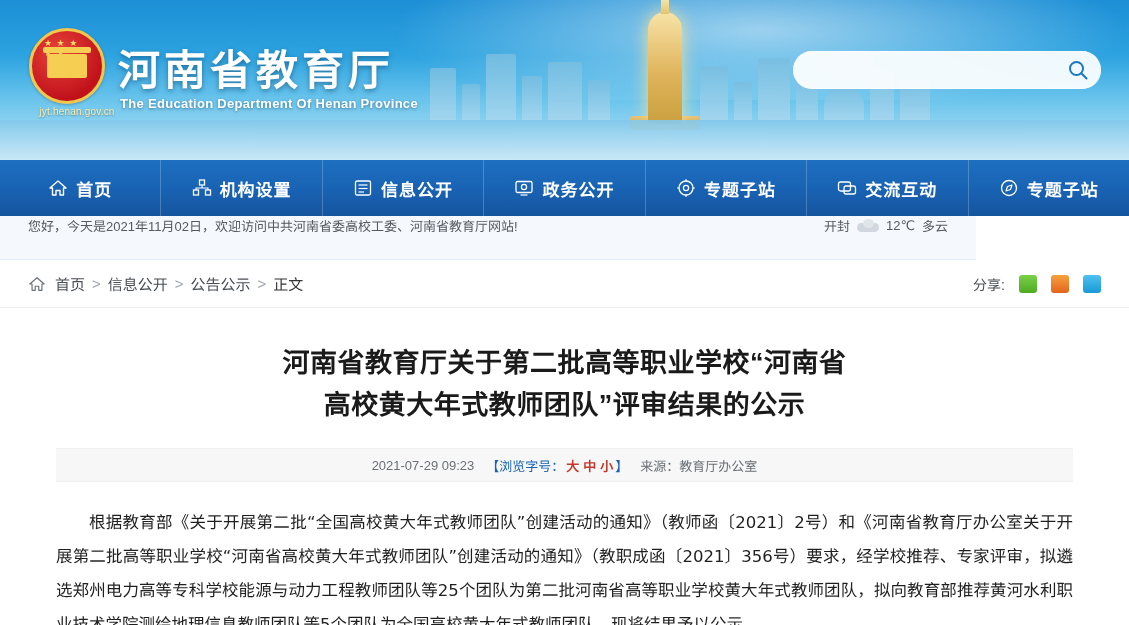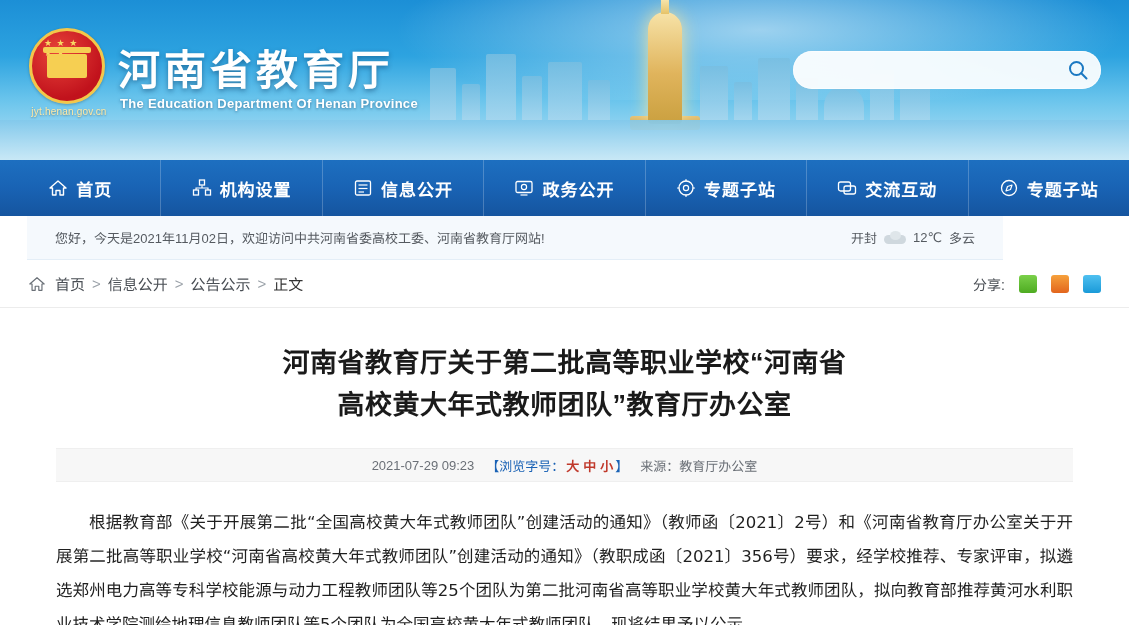--- a/index.html
+++ b/index.html
@@ -76,21 +76,21 @@
   }
   .emblem .gate::before {
     content:""; position:absolute; left:-4px; top:-7px; width:48px; height:6px;
     background:#f6cf52; border-radius:2px;
   }
   .emblem .stars {
     position: absolute; left: 22px; top: 14px; width: 46px; height: 16px;
     color: #f8d964; font-size: 9px; letter-spacing: 1px;
   }
   .emblem .domain-text {
-    position: absolute; left: 0; top: 82px; width: 94px;
+    position: absolute; left: 8px; top: 82px; width: 94px;
     text-align: center; color: #ffe9a6; font-size: 10px; letter-spacing: .2px;
     text-shadow: 0 1px 2px rgba(0,0,0,.35);
   }
 
   .site-title {
     position: absolute; left: 118px; top: 36px;
     color: #ffffff;
     font-size: 42px; font-weight: bold; letter-spacing: 4px;
     text-shadow: 0 2px 5px rgba(0,40,80,0.45);
     font-family: "DejaVu Sans", "Liberation Sans", sans-serif;
@@ -139,23 +139,23 @@
   .nav-item:last-child { border-right: none; }
   .nav-item .nav-icon { display: flex; align-items: center; }
   .nav-item .nav-icon svg { display:block; }
 
   
   .notice {
     position: relative;
     width: 976px; height: 44px;
     background: #f5f9fd;
     border-bottom: 1px solid #e4eef7;
-    display: flex; align-items: center;
+    display: flex; align-items: flex-start;
     padding: 0 28px;
-    font-size: 13px; color: #555a60; margin-left: 27px;
+    font-size: 13px; color: #555a60;
   }
   .notice .welcome { flex: 1; }
   .notice .weather { display: flex; align-items: center; gap: 7px; color: #555a60; }
   .cloud-ico { width: 22px; height: 13px; position: relative; display:inline-block; }
   .cloud-ico::before {
     content: ""; position: absolute; left: 0; bottom: 0; width: 22px; height: 9px;
     background: #cfd8de; border-radius: 5px;
   }
   .cloud-ico::after {
     content: ""; position: absolute; left: 6px; bottom: 4px; width: 11px; height: 9px;
@@ -390,21 +390,21 @@
       <span>分享:</span>
       <span class="share-ico share-wechat"></span>
       <span class="share-ico share-weibo"></span>
       <span class="share-ico share-qq"></span>
     </div>
   </div>
 
   <div class="article">
     <h1>
       <span>河南省教育厅关于第二批高等职业学校“河南省</span><br>
-      <span>高校黄大年式教师团队”教育厅办公室</span>
+      <span>高校黄大年式教师团队”评审结果的公示</span>
     </h1>
 
     <div class="meta">
       <span>2021-07-29 09:23</span>
       <span class="fontsize"><span class="fs-label">【浏览字号：</span><span class="fs-opt">大</span><span class="fs-opt">中</span><span class="fs-opt">小</span><span class="fs-label">】</span></span>
       <span>来源：教育厅办公室</span>
     </div>
 
     <p class="body-text">根据教育部《关于开展第二批“全国高校黄大年式教师团队”创建活动的通知》（教师函〔2021〕2号）和《河南省教育厅办公室关于开展第二批高等职业学校“河南省高校黄大年式教师团队”创建活动的通知》（教职成函〔2021〕356号）要求，经学校推荐、专家评审，拟遴选郑州电力高等专科学校能源与动力工程教师团队等25个团队为第二批河南省高等职业学校黄大年式教师团队，拟向教育部推荐黄河水利职业技术学院测绘地理信息教师团队等5个团队为全国高校黄大年式教师团队，现将结果予以公示。</p>
   </div>

